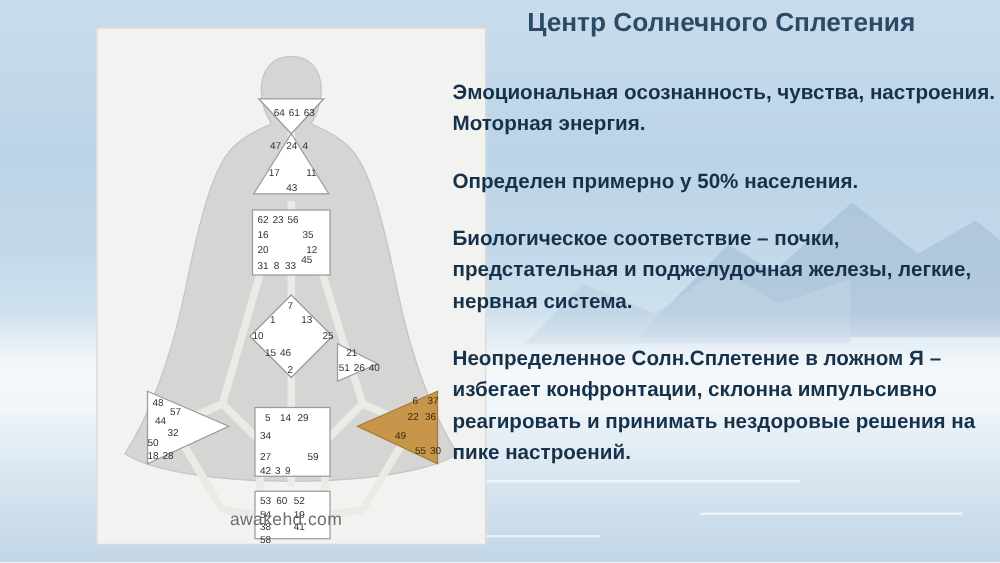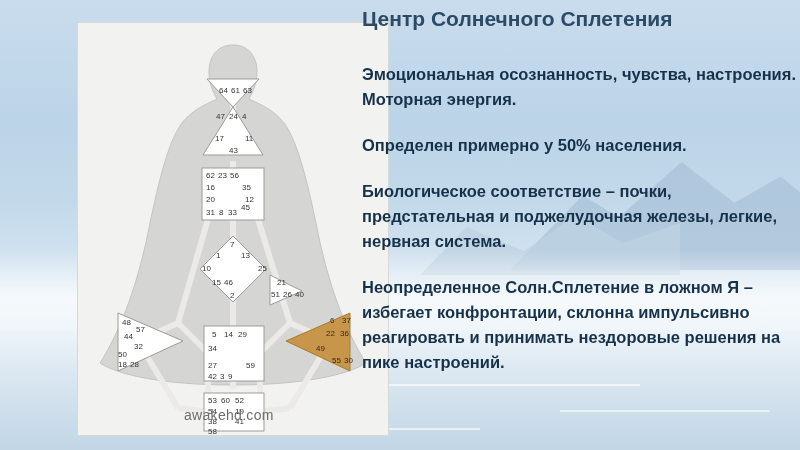--- a/index.html
+++ b/index.html
@@ -85,20 +85,21 @@
     color: #6e6e6e;
     letter-spacing: 0.3px;
   }
 
   
   .title {
     position: absolute;
     left: 362px;
     top: 6px;
     width: 430px;
+    text-align: center;
     font-size: 21px;
     line-height: 26px;
     color: #2b4a66;
     font-weight: bold;
   }
   .body-text {
     position: absolute;
     left: 362px;
     top: 62px;
     width: 440px;

